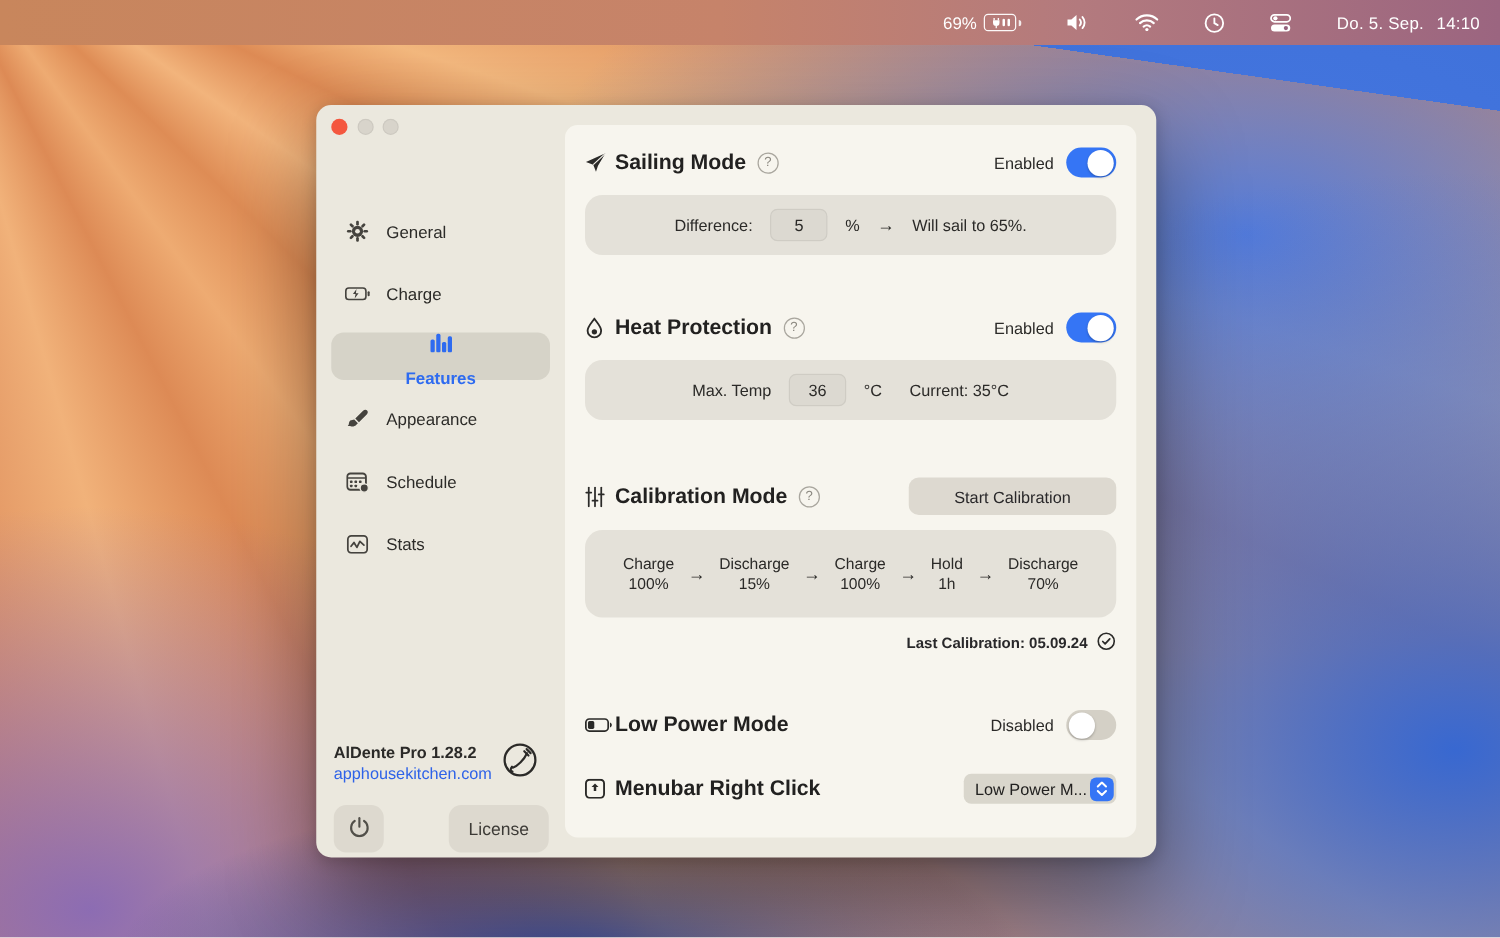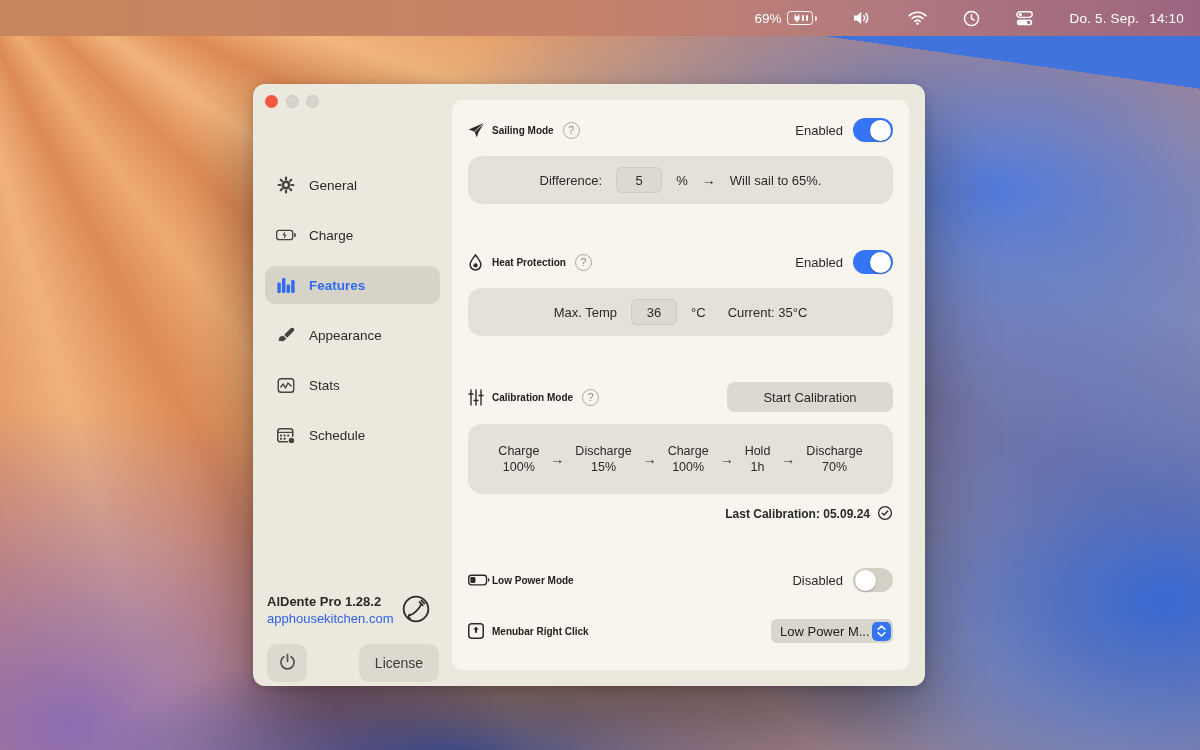--- a/index.html
+++ b/index.html
@@ -32,38 +32,38 @@
   .traffic{position:absolute;left:12px;top:11px;display:flex;gap:7.5px;}
   .dot{width:13px;height:13px;border-radius:50%;}
   .dot-red{background:#f4573f;}
   .dot-gray{background:#d8d4cb;box-shadow:inset 0 0 0 1px rgba(0,0,0,.05);}
 
   
   .sidebar{position:absolute;left:0;top:12px;width:199px;height:100%;}
   .nav{padding-top:70px;}
   .nav-item{display:flex;align-items:center;gap:13px;height:38px;margin:0 12px 12px;padding:0 11px;
     border-radius:10px;font-size:13.5px;color:#2c2b28;cursor:default;}
-  .nav-item.active{background:#d6d3c8;color:#2e6bf0;font-weight:bold;}
+  .nav-item.active{background:#d6d3c8;color:#2e6bf0;font-weight:bold;flex-direction:column;}
   .nav-icon{width:20px;display:flex;justify-content:center;align-items:center;}
   .sidebar-footer{position:absolute;left:14px;bottom:16px;width:172px;}
   .app-row{display:flex;align-items:center;gap:8px;}
   .app-name{font-size:13px;font-weight:bold;color:#2b2a28;line-height:1.3;}
   .app-link{font-size:13px;color:#2e62e8;line-height:1.3;cursor:pointer;}
   .footer-buttons{display:flex;justify-content:space-between;margin-top:16px;}
   .gbtn{height:38px;border-radius:10px;background:#ddd9cf;display:flex;align-items:center;
     justify-content:center;font-size:14px;color:#3c3a36;cursor:pointer;}
   .gbtn-power{width:40px;}
   .gbtn-license{width:80px;}
 
   
   .main{position:absolute;left:199px;top:16px;width:457px;height:570px;background:#f7f5ee;
     border-radius:10px;box-sizing:border-box;padding:0 16px;}
   .sec-header{display:flex;align-items:center;height:24px;}
   .sec-icon{width:22px;display:flex;justify-content:flex-start;align-items:center;}
-  .sec-title{font-weight:bold;font-size:10px;color:#222120;margin-left:2px;}
+  .sec-title{font-weight:bold;font-size:17px;color:#222120;margin-left:2px;}
   .help{width:15px;height:15px;border:1.4px solid #a9a69e;border-radius:50%;font-size:10.5px;
     color:#8a877f;display:flex;align-items:center;justify-content:center;margin-left:9px;cursor:pointer;}
   .spacer{flex:1;}
   .state-label{font-size:13px;color:#2b2a28;margin-right:10px;}
   .toggle{width:40px;height:24px;border-radius:12px;position:relative;cursor:pointer;}
   .toggle-on{background:#3575F5;}
   .toggle-off{background:#d4d0c6;}
   .knob{position:absolute;top:1.5px;width:21px;height:21px;border-radius:50%;background:#fff;
     box-shadow:0 1px 2px rgba(0,0,0,.25);}
   .toggle-on .knob{right:2px;}
@@ -203,44 +203,44 @@
             <svg width="17" height="17" viewBox="0 0 18 18">
                 <path d="M16.6 1.4c-1-1-2.5-.6-3.4.3L6.6 8.3l3.1 3.1 6.6-6.6c.9-.9 1.3-2.4.3-3.4z" fill="#45433e"></path>
                 <path d="M5.7 9.2l3.1 3.1-1.5 1.5c-1.2 1.2-3 1.6-4.6 1-.7-.3-1.6.1-2.6-.3 1-.6 1-1.3 1.1-2.2.1-.9.5-1.7 1.1-2.3z" fill="#45433e"></path>
               </svg>
           </span>
           <span>Appearance</span>
         </div>
 
         <div class="nav-item">
           <span class="nav-icon">
-            <svg width="18" height="15" viewBox="0 0 18 16">
-                <rect x="0.75" y="0.75" width="16.5" height="14.5" rx="3" fill="none" stroke="#45433e" stroke-width="1.5"></rect>
-                <polyline points="3.5,9.6 6,6.4 8.5,10.6 11,5.4 14.5,8.6" fill="none" stroke="#45433e" stroke-width="1.5" stroke-linecap="round" stroke-linejoin="round"></polyline>
-              </svg>
-          </span>
-          <span>Stats</span>
-        </div>
-
-        <div class="nav-item">
-          <span class="nav-icon">
             <svg width="18" height="17" viewBox="0 0 18 17">
                 <rect x="0.75" y="1.75" width="15" height="13" rx="2.6" fill="none" stroke="#45433e" stroke-width="1.5"></rect>
                 <line x1="1" y1="5.4" x2="15.5" y2="5.4" stroke="#45433e" stroke-width="1.2"></line>
                 <g fill="#45433e">
                   <rect x="3" y="7.4" width="2" height="2" rx="0.5"></rect>
                   <rect x="6.6" y="7.4" width="2" height="2" rx="0.5"></rect>
                   <rect x="10.2" y="7.4" width="2" height="2" rx="0.5"></rect>
                   <rect x="3" y="10.7" width="2" height="2" rx="0.5"></rect>
                   <rect x="6.6" y="10.7" width="2" height="2" rx="0.5"></rect>
                 </g>
                 <circle cx="14.4" cy="13.4" r="3.3" fill="#45433e" stroke="#ebe8de" stroke-width="1.1"></circle>
               </svg>
           </span>
           <span>Schedule</span>
+        </div>
+
+        <div class="nav-item">
+          <span class="nav-icon">
+            <svg width="18" height="15" viewBox="0 0 18 16">
+                <rect x="0.75" y="0.75" width="16.5" height="14.5" rx="3" fill="none" stroke="#45433e" stroke-width="1.5"></rect>
+                <polyline points="3.5,9.6 6,6.4 8.5,10.6 11,5.4 14.5,8.6" fill="none" stroke="#45433e" stroke-width="1.5" stroke-linecap="round" stroke-linejoin="round"></polyline>
+              </svg>
+          </span>
+          <span>Stats</span>
         </div>
       </div>
 
       <div class="sidebar-footer">
         <div class="app-row">
           <div>
             <div class="app-name">AlDente Pro 1.28.2</div>
             <div class="app-link">apphousekitchen.com</div>
           </div>
           <span>

